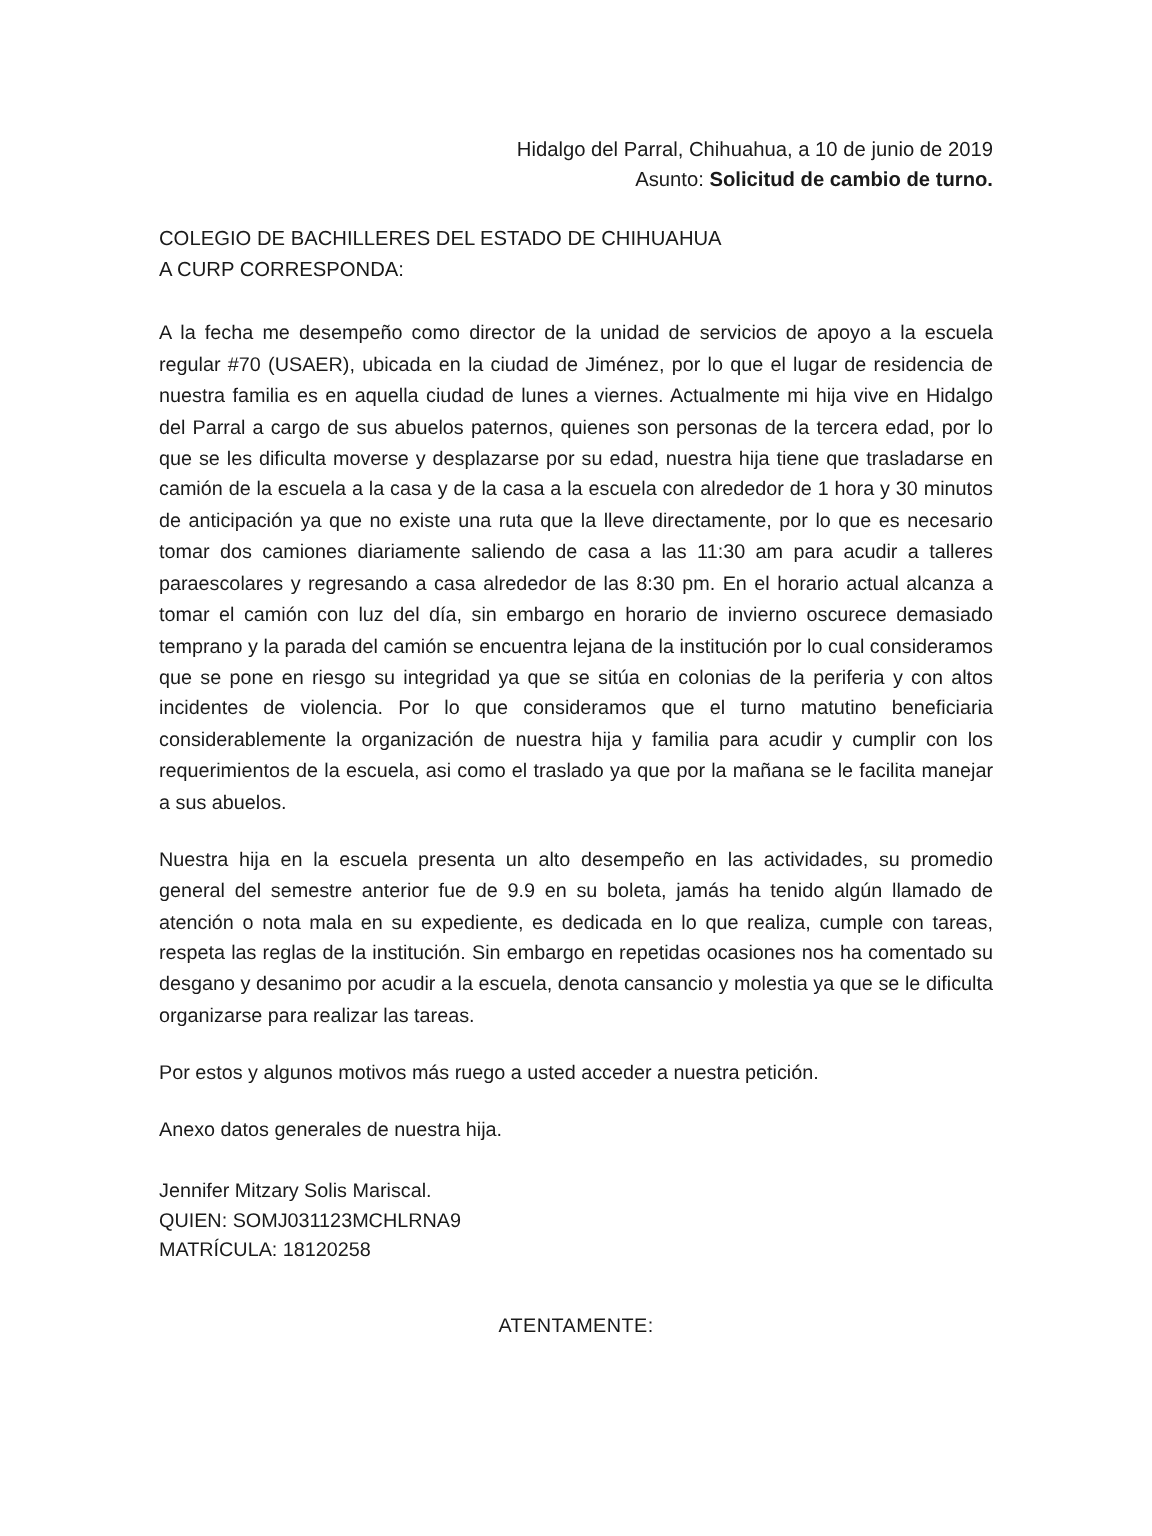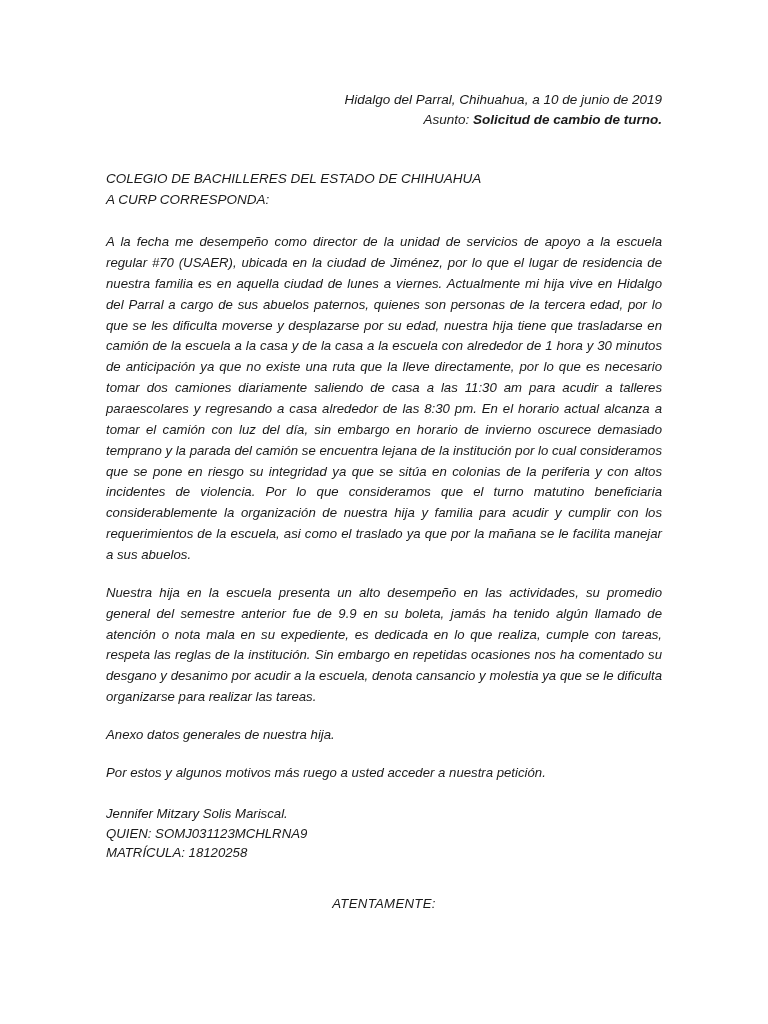--- a/index.html
+++ b/index.html
@@ -18,40 +18,39 @@
     position: relative;
     width: 768px;
     height: 1024px;
     background: #ffffff;
     box-sizing: border-box;
     padding: 0 106px;
     overflow: hidden;
   }
   .text-col {
     width: 556px;
-    font-style: italic;
   }
 
   
   .header-block {
     padding-top: 90px;
     text-align: right;
     font-size: 13.5px;
     line-height: 1.45;
   }
   .header-line {
     display: block;
     white-space: nowrap;
   }
   .asunto-label { font-weight: normal; }
   .asunto-value { font-weight: bold; }
 
   
   .addressee {
-    margin-top: 40px;
+    margin-top: 20px;
     font-size: 13.5px;
     line-height: 1.52;
     text-align: left;
   }
   .addressee div { white-space: nowrap; }
 
   
   .body-copy {
     margin-top: 22px;
     font-size: 13.2px;
@@ -96,22 +95,22 @@
   </div>
 
   <div class="addressee text-col">
     <div>COLEGIO DE BACHILLERES DEL ESTADO DE CHIHUAHUA</div>
     <div>A CURP CORRESPONDA:</div>
   </div>
 
   <div class="body-copy text-col">
     <p>A la fecha me desempeño como director de la unidad de servicios de apoyo a la escuela regular #70 (USAER), ubicada en la ciudad de Jiménez, por lo que el lugar de residencia de nuestra familia es en aquella ciudad de lunes a viernes. Actualmente mi hija vive en Hidalgo del Parral a cargo de sus abuelos paternos, quienes son personas de la tercera edad, por lo que se les dificulta moverse y desplazarse por su edad, nuestra hija tiene que trasladarse en camión de la escuela a la casa y de la casa a la escuela con alrededor de 1 hora y 30 minutos de anticipación ya que no existe una ruta que la lleve directamente, por lo que es necesario tomar dos camiones diariamente saliendo de casa a las 11:30 am para acudir a talleres paraescolares y regresando a casa alrededor de las 8:30 pm. En el horario actual alcanza a tomar el camión con luz del día, sin embargo en horario de invierno oscurece demasiado temprano y la parada del camión se encuentra lejana de la institución por lo cual consideramos que se pone en riesgo su integridad ya que se sitúa en colonias de la periferia y con altos incidentes de violencia. Por lo que consideramos que el turno matutino beneficiaria considerablemente la organización de nuestra hija y familia para acudir y cumplir con los requerimientos de la escuela, asi como el traslado ya que por la mañana se le facilita manejar a sus abuelos.</p>
     <p>Nuestra hija en la escuela presenta un alto desempeño en las actividades, su promedio general del semestre anterior fue de 9.9 en su boleta, jamás ha tenido algún llamado de atención o nota mala en su expediente, es dedicada en lo que realiza, cumple con tareas, respeta las reglas de la institución. Sin embargo en repetidas ocasiones nos ha comentado su desgano y desanimo por acudir a la escuela, denota cansancio y molestia ya que se le dificulta organizarse para realizar las tareas.</p>
+    <p>Por estos y algunos motivos más ruego a usted acceder a nuestra petición.</p>
     <p>Anexo datos generales de nuestra hija.</p>
-    <p>Por estos y algunos motivos más ruego a usted acceder a nuestra petición.</p>
   </div>
 
   <div class="student-data text-col">
     <div>Jennifer Mitzary Solis Mariscal.</div>
     <div>QUIEN: SOMJ031123MCHLRNA9</div>
     <div>MATRÍCULA: 18120258</div>
   </div>
 
   <div class="atentamente text-col">ATENTAMENTE:</div>
 

